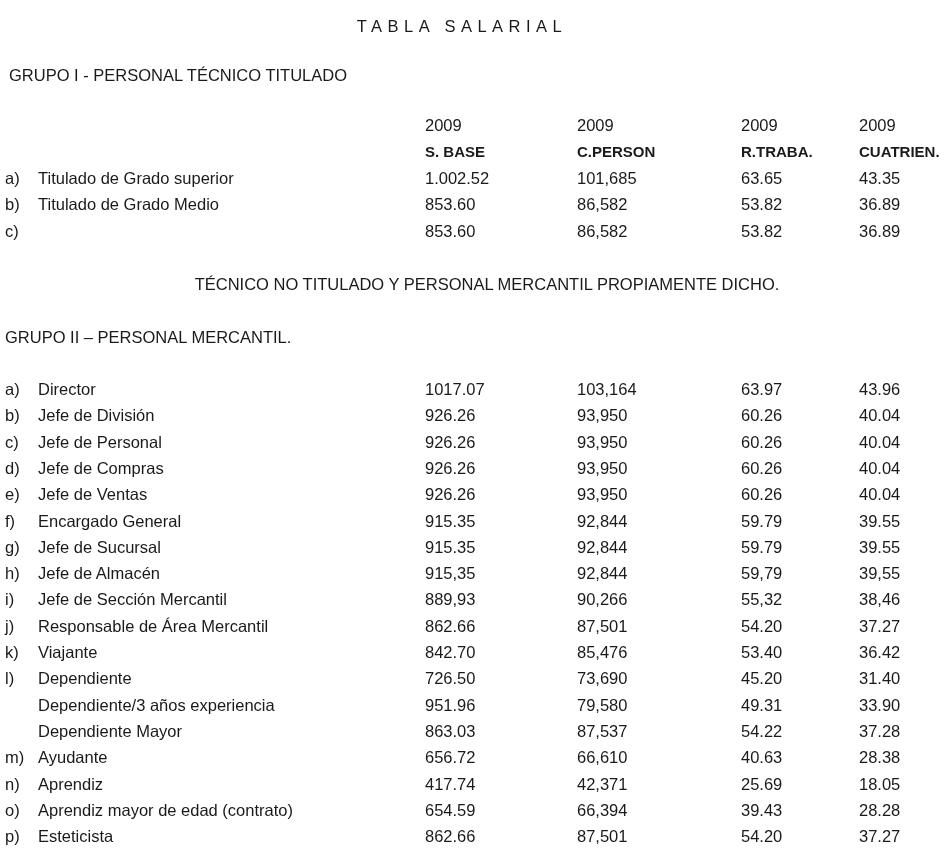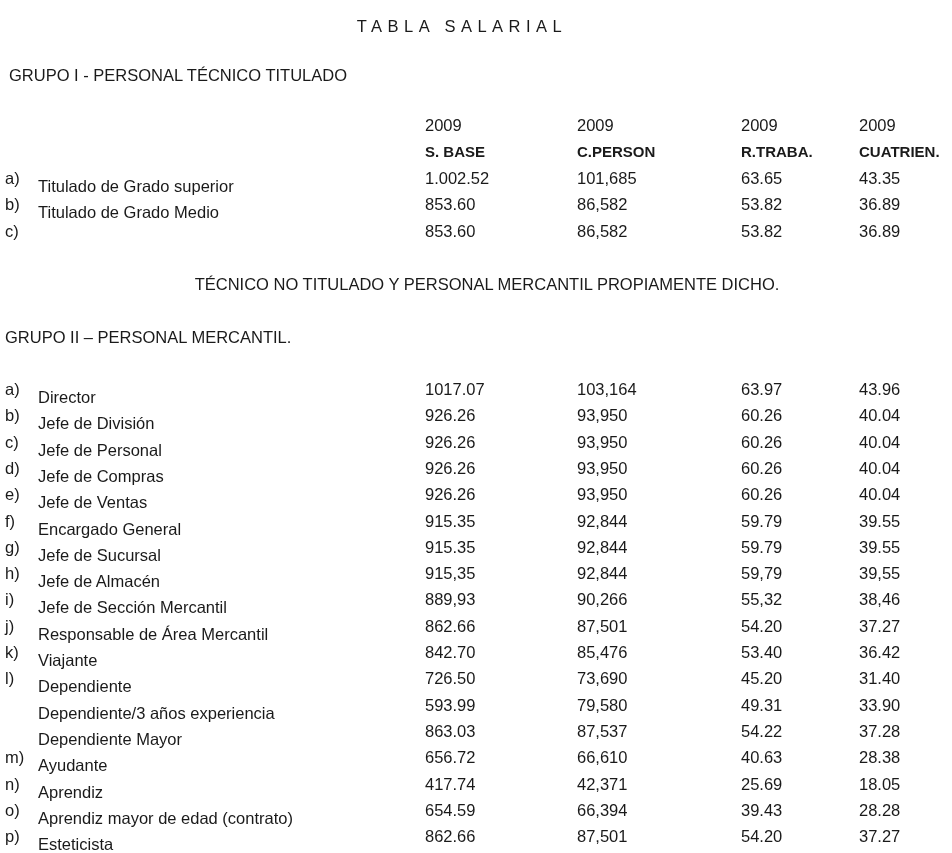--- a/index.html
+++ b/index.html
@@ -44,21 +44,21 @@
       width: 852px;
       height: 22px;
     }
     .row > span {
       position: absolute;
       top: 0;
       white-space: nowrap;
       line-height: 22px;
     }
     .c-letter { left: 5px; }
-    .c-name { left: 38px; margin-top: 8px; }
+    .c-name { left: 38px; }
     .c-sbase { left: 425px; }
     .c-cperson { left: 577px; }
     .c-rtraba { left: 741px; }
     .c-cuatrien { left: 859px; }
   </style>
 </head>
 <body>
 
 <div class="abs title">TABLA SALARIAL</div>
 
@@ -199,21 +199,21 @@
       <span class="c-letter">l)</span>
       <span class="c-name">Dependiente</span>
       <span class="c-sbase">726.50</span>
       <span class="c-cperson">73,690</span>
       <span class="c-rtraba">45.20</span>
       <span class="c-cuatrien">31.40</span>
     </div>
     <div class="row" style="top: 694px;">
       <span class="c-letter"></span>
       <span class="c-name">Dependiente/3 años experiencia</span>
-      <span class="c-sbase">593.99</span>
+      <span class="c-sbase">951.96</span>
       <span class="c-cperson">79,580</span>
       <span class="c-rtraba">49.31</span>
       <span class="c-cuatrien">33.90</span>
     </div>
     <div class="row" style="top: 720px;">
       <span class="c-letter"></span>
       <span class="c-name">Dependiente Mayor</span>
       <span class="c-sbase">863.03</span>
       <span class="c-cperson">87,537</span>
       <span class="c-rtraba">54.22</span>

